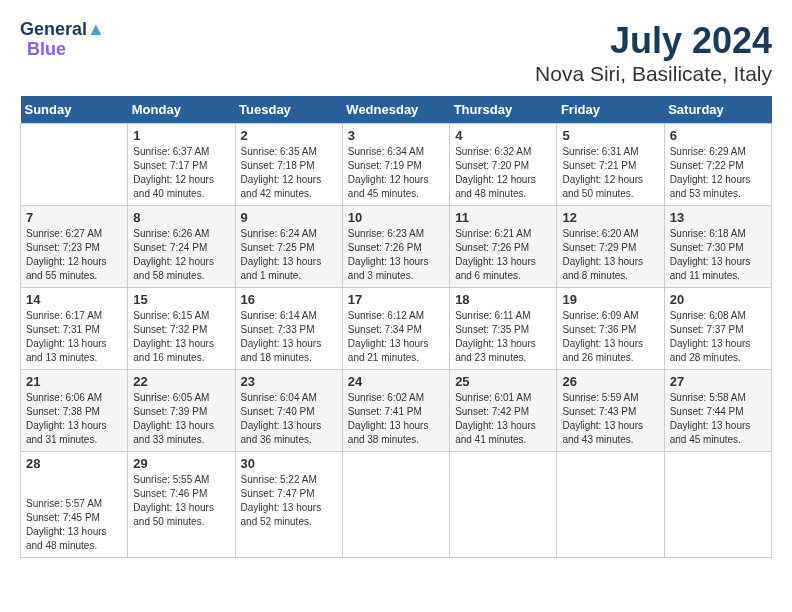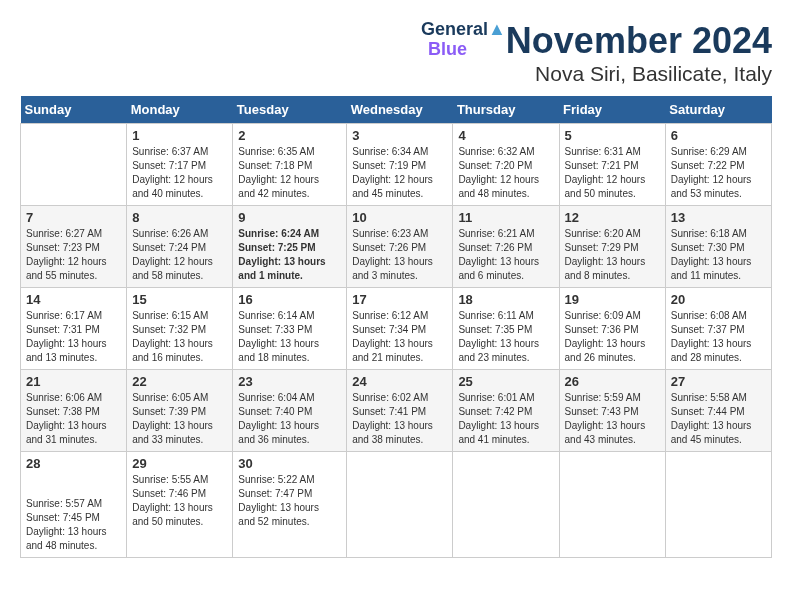--- a/index.html
+++ b/index.html
@@ -5,21 +5,21 @@
     * { box-sizing: border-box; margin: 0; padding: 0; }
     body {
       font-family: Arial, sans-serif;
       background: #fff;
       width: 792px;
       min-height: 612px;
       padding: 20px;
     }
     .header {
       display: flex;
-      justify-content: flex-end;
+      justify-content: space-between;
       align-items: flex-start;
       margin-bottom: 10px;
     }
     .logo {
       display: flex;
       flex-direction: column;
       align-items: flex-start;
     }
     .logo-text {
       font-size: 18px;
@@ -88,21 +88,21 @@
 <body>
 
 <div class="header">
   <div class="logo">
     <div style="display:flex; align-items:center; gap:2px;">
       <span class="logo-text">General<span style="color:#4a9fd4;">▲</span></span>
     </div>
     <span class="logo-text" style="color:#8b5cf6; margin-left:7px;">Blue</span>
   </div>
   <div class="title-block">
-    <div class="month-title">November 2024</div>
+    <div class="month-title">July 2024</div>
     <div class="subtitle">Nova Siri, Basilicate, Italy</div>
   </div>
 </div>
 
 <table>
   <thead>
     <tr>
       <th>Sunday</th>
       <th>Monday</th>
       <th>Tuesday</th>
@@ -168,21 +168,21 @@
         </td>
         <td>
           <span class="day-num">8</span>
           <div class="day-info" style="white-space: pre-line;">Sunrise: 6:26 AM
 Sunset: 7:24 PM
 Daylight: 12 hours
 and 58 minutes.</div>
         </td>
         <td>
           <span class="day-num">9</span>
-          <div class="day-info" style="white-space: pre-line; font-weight: bold;">Sunrise: 6:24 AM
+          <div class="day-info" style="white-space: pre-line;">Sunrise: 6:24 AM
 Sunset: 7:25 PM
 Daylight: 13 hours
 and 1 minute.</div>
         </td>
         <td>
           <span class="day-num">10</span>
           <div class="day-info" style="white-space: pre-line;">Sunrise: 6:23 AM
 Sunset: 7:26 PM
 Daylight: 13 hours
 and 3 minutes.</div>

